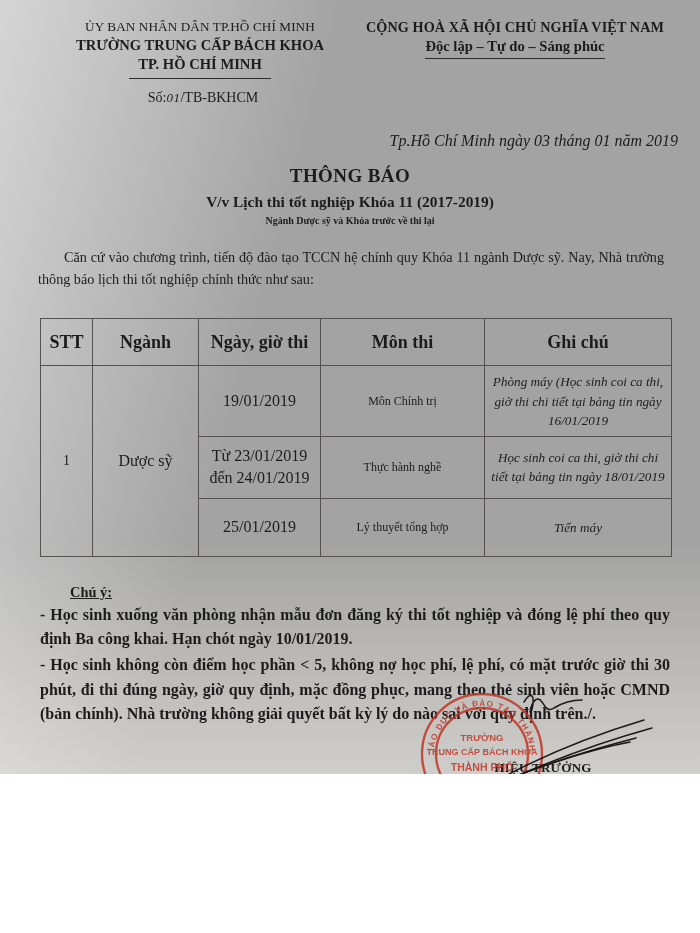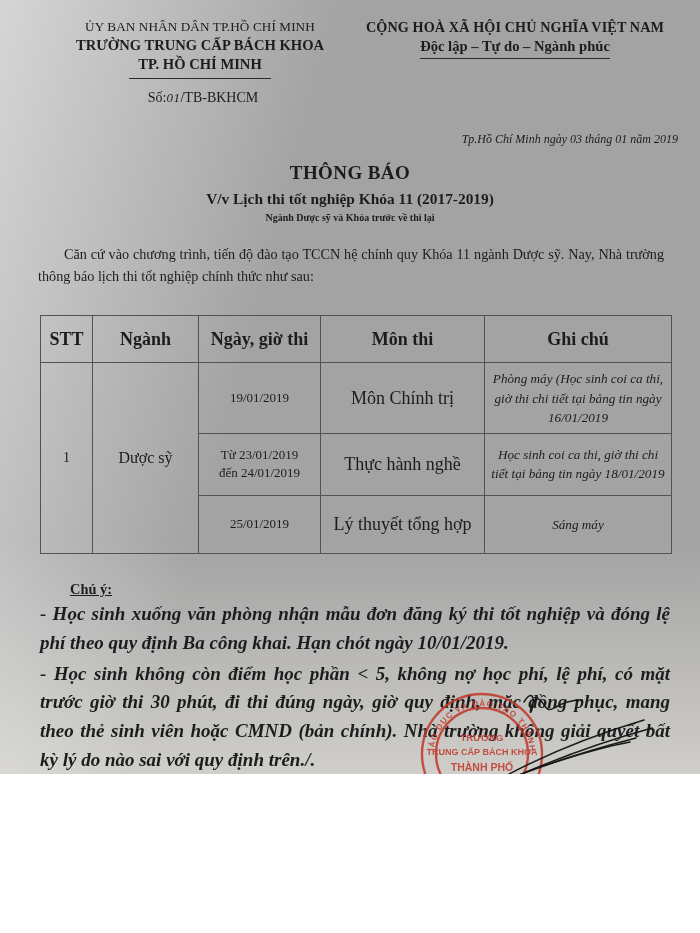--- a/index.html
+++ b/index.html
@@ -99,21 +99,21 @@
     font-weight: bold;
     font-size: 14.6px;
     line-height: 1.35;
     display: inline-block;
     border-bottom: 1.6px solid #2b2b2b;
     padding-bottom: 1px;
     white-space: nowrap;
   }
   .date-line {
     font-style: italic;
-    font-size: 12px;
+    font-size: 16px;
     text-align: right;
     padding-right: 22px;
     margin-top: 26px;
   }
 
   
   .title-block {
     text-align: center;
     margin-top: 14px;
   }
@@ -181,25 +181,25 @@
   .col-ghi   { width: auto; }
 
   td.cell-stt {
     font-size: 14px;
   }
   td.cell-nganh {
     font-weight: normal;
     font-size: 16px;
   }
   td.cell-date {
-    font-size: 13px;
+    font-size: 16px;
     line-height: 1.42;
   }
   td.cell-subject {
-    font-size: 18px;
+    font-size: 12px;
   }
   td.cell-note {
     font-style: italic;
     font-size: 13.2px;
     line-height: 1.45;
     padding: 6px 8px;
   }
   .row-h1 { height: 66px; }
   .row-h2 { height: 62px; }
   .row-h3 { height: 58px; }
@@ -209,23 +209,22 @@
     margin: 26px 30px 0 40px;
   }
   .notes-title {
     font-weight: bold;
     font-size: 14.4px;
     text-decoration: underline;
     display: inline-block;
     margin-left: 30px;
   }
   .note-item {
-    font-style: italic;
-    font-weight: bold;
-    font-size: 19px;
+    font-weight: bold;
+    font-size: 16px;
     line-height: 1.52;
     text-align: justify;
     margin-top: 2px;
   }
 
   
   .signature {
     position: relative;
     margin-top: 18px;
     height: 180px;
@@ -285,21 +284,21 @@
         <div class="org-line2">TRƯỜNG TRUNG CẤP BÁCH KHOA</div>
         <div class="org-line3">TP. HỒ CHÍ MINH</div>
         <div class="rule-short"></div>
         <div class="so-line">
           <span>Số:</span><span class="so-number">01</span><span>/TB-BKHCM</span>
         </div>
       </div>
 
       <div class="hdr-right">
         <div class="nation-line1">CỘNG HOÀ XÃ HỘI CHỦ NGHĨA VIỆT NAM</div>
-        <div class="nation-line2">Độc lập – Tự do – Ngành phúc</div>
+        <div class="nation-line2">Độc lập – Tự do – Sáng phúc</div>
       </div>
     </div>
 
     <div class="date-line">Tp.Hồ Chí Minh ngày 03 tháng 01 năm 2019</div>
 
     <div class="title-block">
       <div class="title-main">THÔNG BÁO</div>
       <div class="title-sub1">V/v Lịch thi tốt nghiệp Khóa 11 (2017-2019)</div>
       <div class="title-sub2">Ngành Dược sỹ và Khóa trước về thi lại</div>
     </div>
@@ -335,21 +334,21 @@
             <td class="cell-note">Phòng máy (Học sinh coi ca thi, giờ thi chi tiết tại bảng tin ngày 16/01/2019</td>
           </tr>
           <tr class="row-h2">
             <td class="cell-date">Từ 23/01/2019<br>đến 24/01/2019</td>
             <td class="cell-subject">Thực hành nghề</td>
             <td class="cell-note">Học sinh coi ca thi, giờ thi chi tiết tại bảng tin ngày 18/01/2019</td>
           </tr>
           <tr class="row-h3">
             <td class="cell-date">25/01/2019</td>
             <td class="cell-subject">Lý thuyết tổng hợp</td>
-            <td class="cell-note">Sáng máy</td>
+            <td class="cell-note">Tiến máy</td>
           </tr>
         </tbody>
       </table>
     </div>
 
     <div class="notes">
       <div class="notes-title">Chú ý:</div>
       <div class="note-item">- Học sinh xuống văn phòng nhận mẫu đơn đăng ký thi tốt nghiệp và đóng lệ phí theo quy định Ba công khai. Hạn chót ngày 10/01/2019.</div>
       <div class="note-item">-  Học sinh không còn điểm học phần &lt; 5, không nợ học phí, lệ phí, có mặt trước giờ thi 30 phút, đi thi đúng ngày, giờ quy định, mặc đồng phục, mang theo thẻ sinh viên hoặc CMND (bản chính). Nhà trường không giải quyết bất kỳ lý do nào sai với quy định trên./.</div>
     </div>

